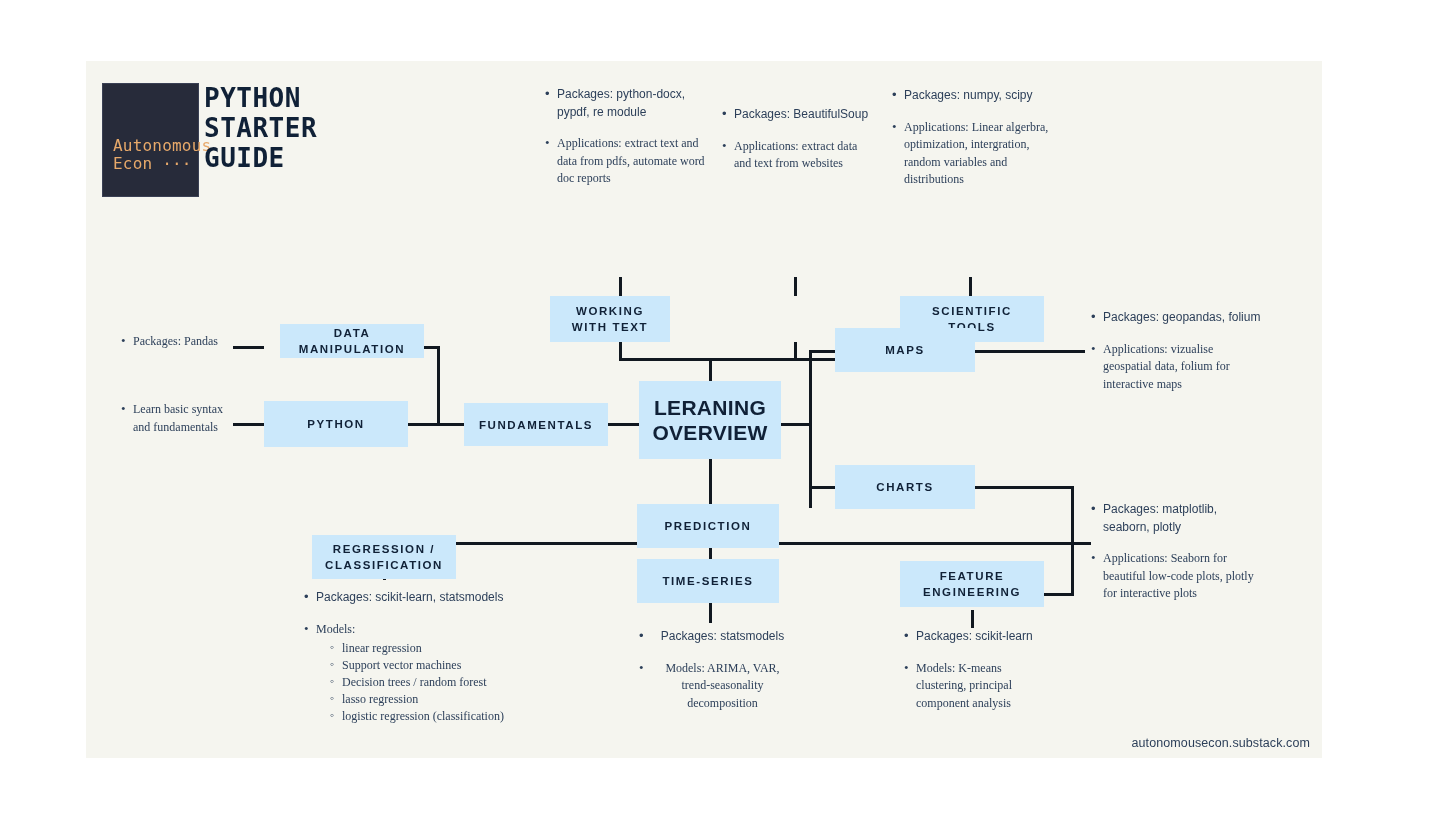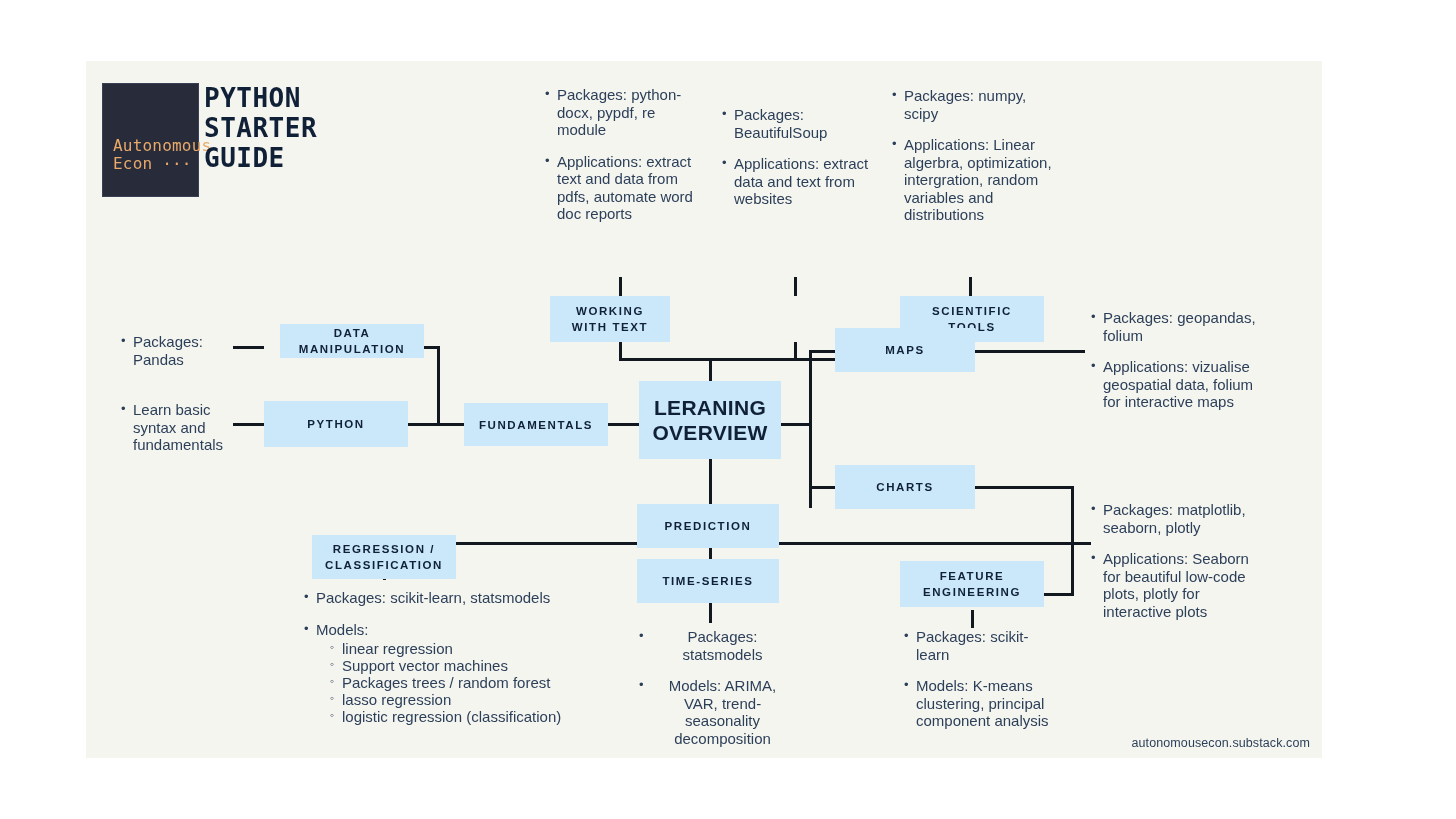--- a/index.html
+++ b/index.html
@@ -66,31 +66,31 @@
   
   .line {
     position: absolute;
     background: #111820;
     z-index: 2;
   }
   
   .note {
     position: absolute;
     color: #2c3f59;
-    font-size: 15px;
+    font-size: 12px;
     line-height: 17.5px;
     z-index: 4;
   }
   .note ul { margin: 0; padding: 0; list-style: none; }
   .note li {
     position: relative;
     padding-left: 12px;
     margin-bottom: 14px;
   }
-  .note li:last-child { margin-bottom: 0; }
+  .note li:last-child { margin-bottom: 0; font-family: Liberation Serif, serif; }
   .note li::before {
     content: "•";
     position: absolute;
     left: 0; top: -1px;
     font-size: 13px;
   }
   .note ul.sub {
     margin-top: 2px;
     padding-left: 14px;
   }
@@ -259,21 +259,21 @@
   </div>
 
   <div class="note" style="left:218px; top:528px; width:340px;">
     <ul>
       <li>Packages: scikit-learn, statsmodels</li>
       <li>
         <span>Models:</span>
         <ul class="sub">
           <li>linear regression</li>
           <li>Support vector machines</li>
-          <li>Packages trees / random forest</li>
+          <li>Decision trees / random forest</li>
           <li>lasso regression</li>
           <li>logistic regression (classification)</li>
         </ul>
       </li>
     </ul>
   </div>
 
   <div class="note" style="left:553px; top:567px; width:155px;text-align:center;">
     <ul>
       <li>Packages: statsmodels</li>

